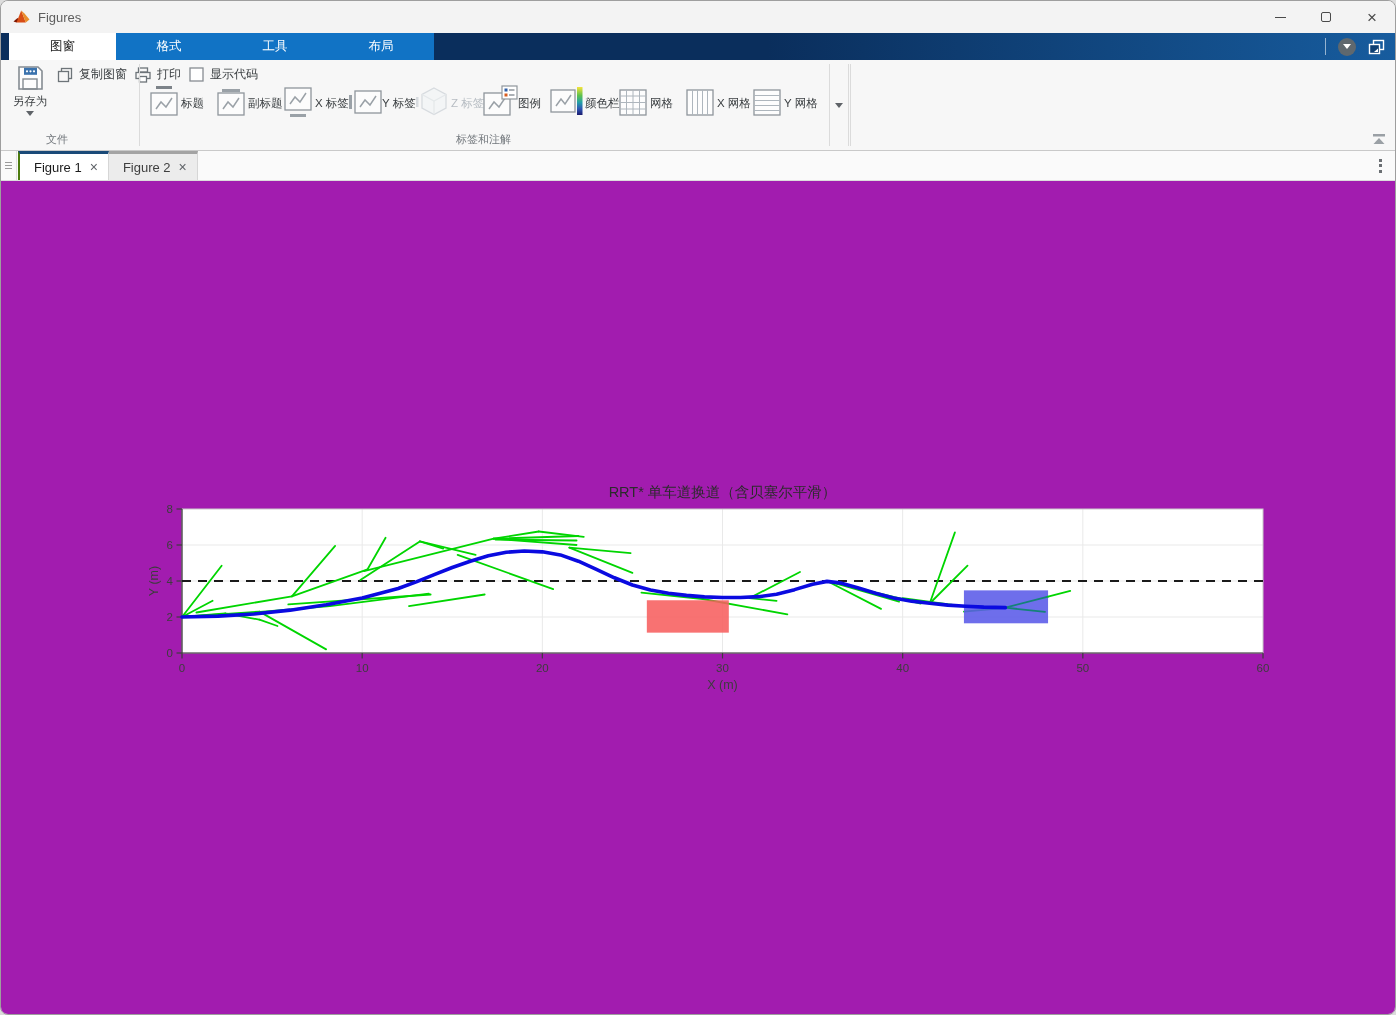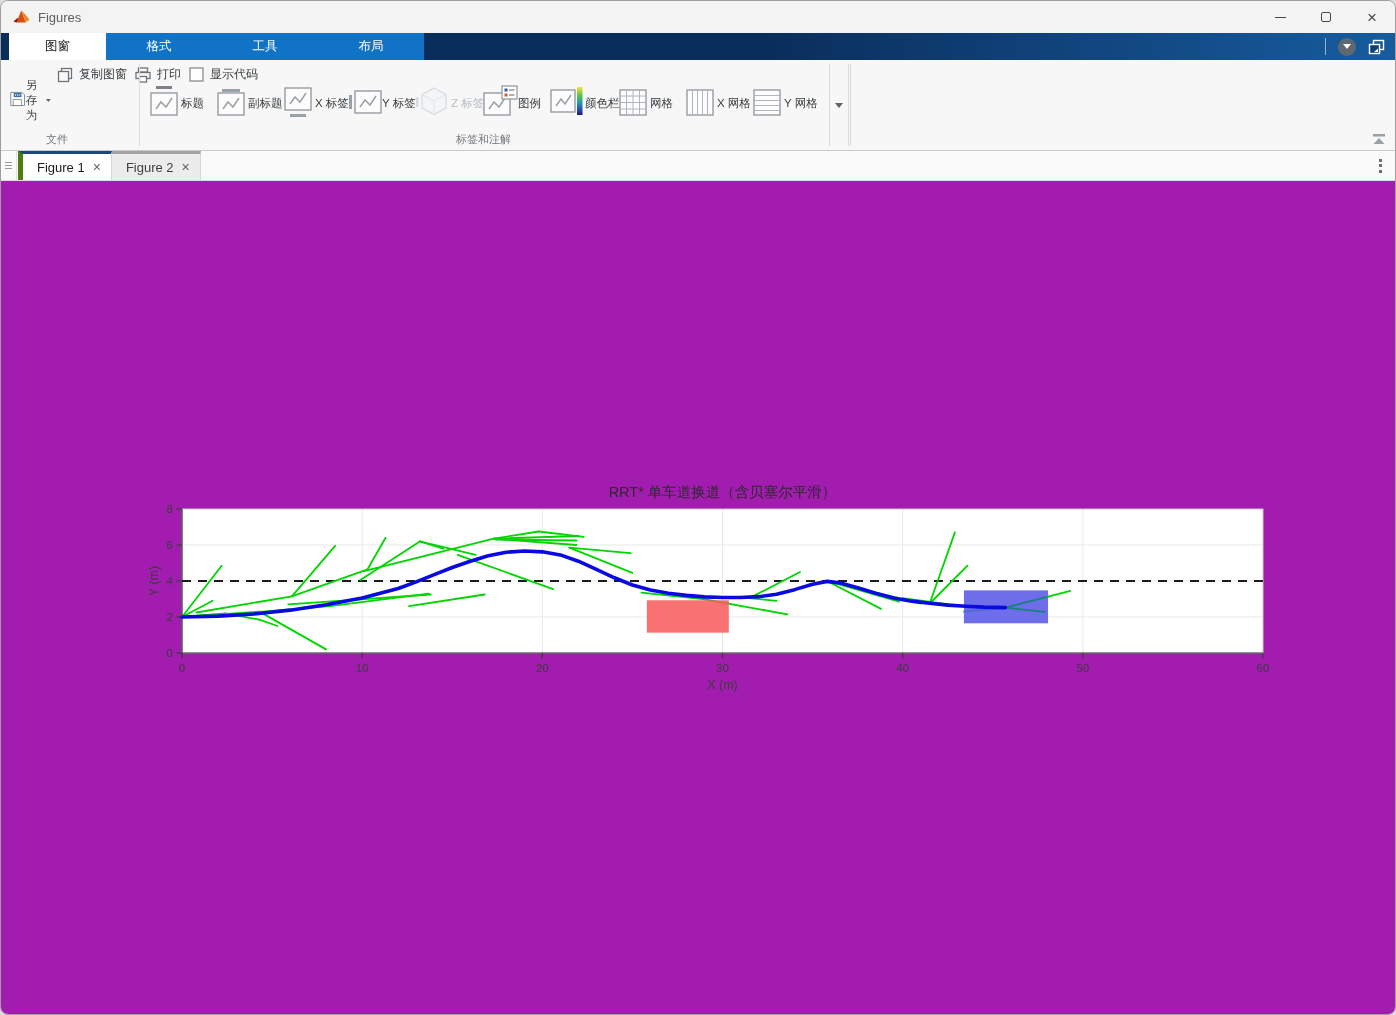--- a/index.html
+++ b/index.html
@@ -13,31 +13,31 @@
   .winctls{margin-left:auto;display:flex;height:100%;}
   .winctl{width:46px;height:100%;display:flex;align-items:center;justify-content:center;color:#4a4a4a;}
   .ctl-min i{display:block;width:11px;height:0;border-top:1.4px solid #4a4a4a;}
   .ctl-max i{display:block;width:10px;height:10px;border:1.3px solid #4a4a4a;border-radius:2px;}
   .ctl-close{font-size:17px;line-height:1;}
   
   .ribbontabs{position:absolute;left:0;top:32px;width:100%;height:27px;
     background:linear-gradient(90deg,#0a2e5c 0%,#0a2e5c 55%,#175c9e 100%);display:flex;}
   .rtab{height:100%;display:flex;align-items:center;justify-content:center;font-size:12.5px;color:#ffffff;
     background:#1173c5;width:106px;cursor:default;}
-  .rtab.active{background:#fff;color:#1b1b1b;width:97px;margin-left:8px;}
+  .rtab.active{background:#fff;color:#1b1b1b;width:107px;margin-left:8px;}
   .rtab-right{margin-left:auto;display:flex;align-items:center;gap:12px;padding-right:10px;}
   .vsep-blue{width:1px;height:17px;background:rgba(255,255,255,.55);}
   .circlebtn{width:18px;height:18px;border-radius:50%;background:#5f686e;display:flex;align-items:center;justify-content:center;}
   .circlebtn svg{display:block;}
   
   .toolbar{position:absolute;left:0;top:59px;width:100%;height:91px;background:#f7f7f7;border-bottom:1px solid #c9c9c9;}
   .sec-sep{position:absolute;top:4px;bottom:4px;width:1px;background:#dbdbdb;}
   .seclabel{position:absolute;bottom:3px;font-size:11px;color:#73787d;white-space:nowrap;}
   
-  .saveas{position:absolute;left:8px;top:5px;width:42px;height:68px;display:flex;flex-direction:row;align-items:center;}
+  .saveas{position:absolute;left:8px;top:5px;width:42px;height:68px;display:flex;flex-direction:column;align-items:center;}
   .saveas .lbl{font-size:11.5px;color:#3c4043;margin-top:3px;}
   .saveas .dd{margin-top:2px;}
   .smallcol{position:absolute;left:56px;top:6px;display:flex;flex-direction:row;gap:8px;}
   .smallrow{display:flex;align-items:center;gap:6px;height:17px;}
   .smallrow .lbl{font-size:12px;color:#3c4043;white-space:nowrap;}
   
   .bigrow{position:absolute;left:146px;top:5px;display:flex;gap:5px;}
   .bigbtn{width:62px;height:72px;display:flex;flex-direction:row;align-items:center;justify-content:flex-start;padding-top:3px;}
   .bigbtn .ic{height:40px;display:flex;align-items:center;justify-content:center;}
   .bigbtn .lbl{font-size:11.5px;color:#3c4043;margin-top:2px;white-space:nowrap;}
@@ -45,21 +45,21 @@
   .overflowcol{position:absolute;left:828px;top:4px;bottom:4px;width:20px;border-left:1px solid #dbdbdb;
     border-right:1px solid #dbdbdb;display:flex;align-items:center;justify-content:center;}
   .collapsebtn{position:absolute;right:8px;bottom:4px;width:16px;height:13px;}
   
   .doctabs{position:absolute;left:0;top:150px;width:100%;height:30px;background:#fafafa;border-bottom:1px solid #dcdcdc;display:flex;}
   .tabhandle{width:16px;height:100%;border-right:1px solid #e0e0e0;display:flex;flex-direction:column;gap:2px;
     align-items:center;justify-content:center;}
   .tabhandle i{display:block;width:7px;height:0;border-top:1px solid #9a9a9a;}
   .doctab{height:100%;display:flex;align-items:center;gap:8px;padding:0 10px 0 14px;font-size:13px;
     border-right:1px solid #d6d6d6;border-top:3px solid transparent;}
-  .doctab.active{background:#fff;border-top-color:#1a4a78;color:#1c1c1c;border-left:5px solid #4d7c0f;margin-left:1px;}
+  .doctab.active{background:#fff;border-top-color:#1a4a78;color:#1c1c1c;border-left:2px solid #4d7c0f;margin-left:1px;}
   .doctab.inactive{background:#ececec;border-top-color:#a3a3a3;color:#3f3f3f;}
   .tabclose{font-size:14px;color:#5f6368;line-height:1;}
   .kebab{margin-left:auto;width:30px;display:flex;flex-direction:column;gap:2.5px;align-items:center;justify-content:center;}
   .kebab i{display:block;width:3px;height:3px;background:#6b6f73;}
   
   .canvas{position:absolute;left:0;top:180px;width:1396px;height:835px;background:#a21caf;}
   .canvas svg{display:block;}
 </style>
 </head>
 <body>

